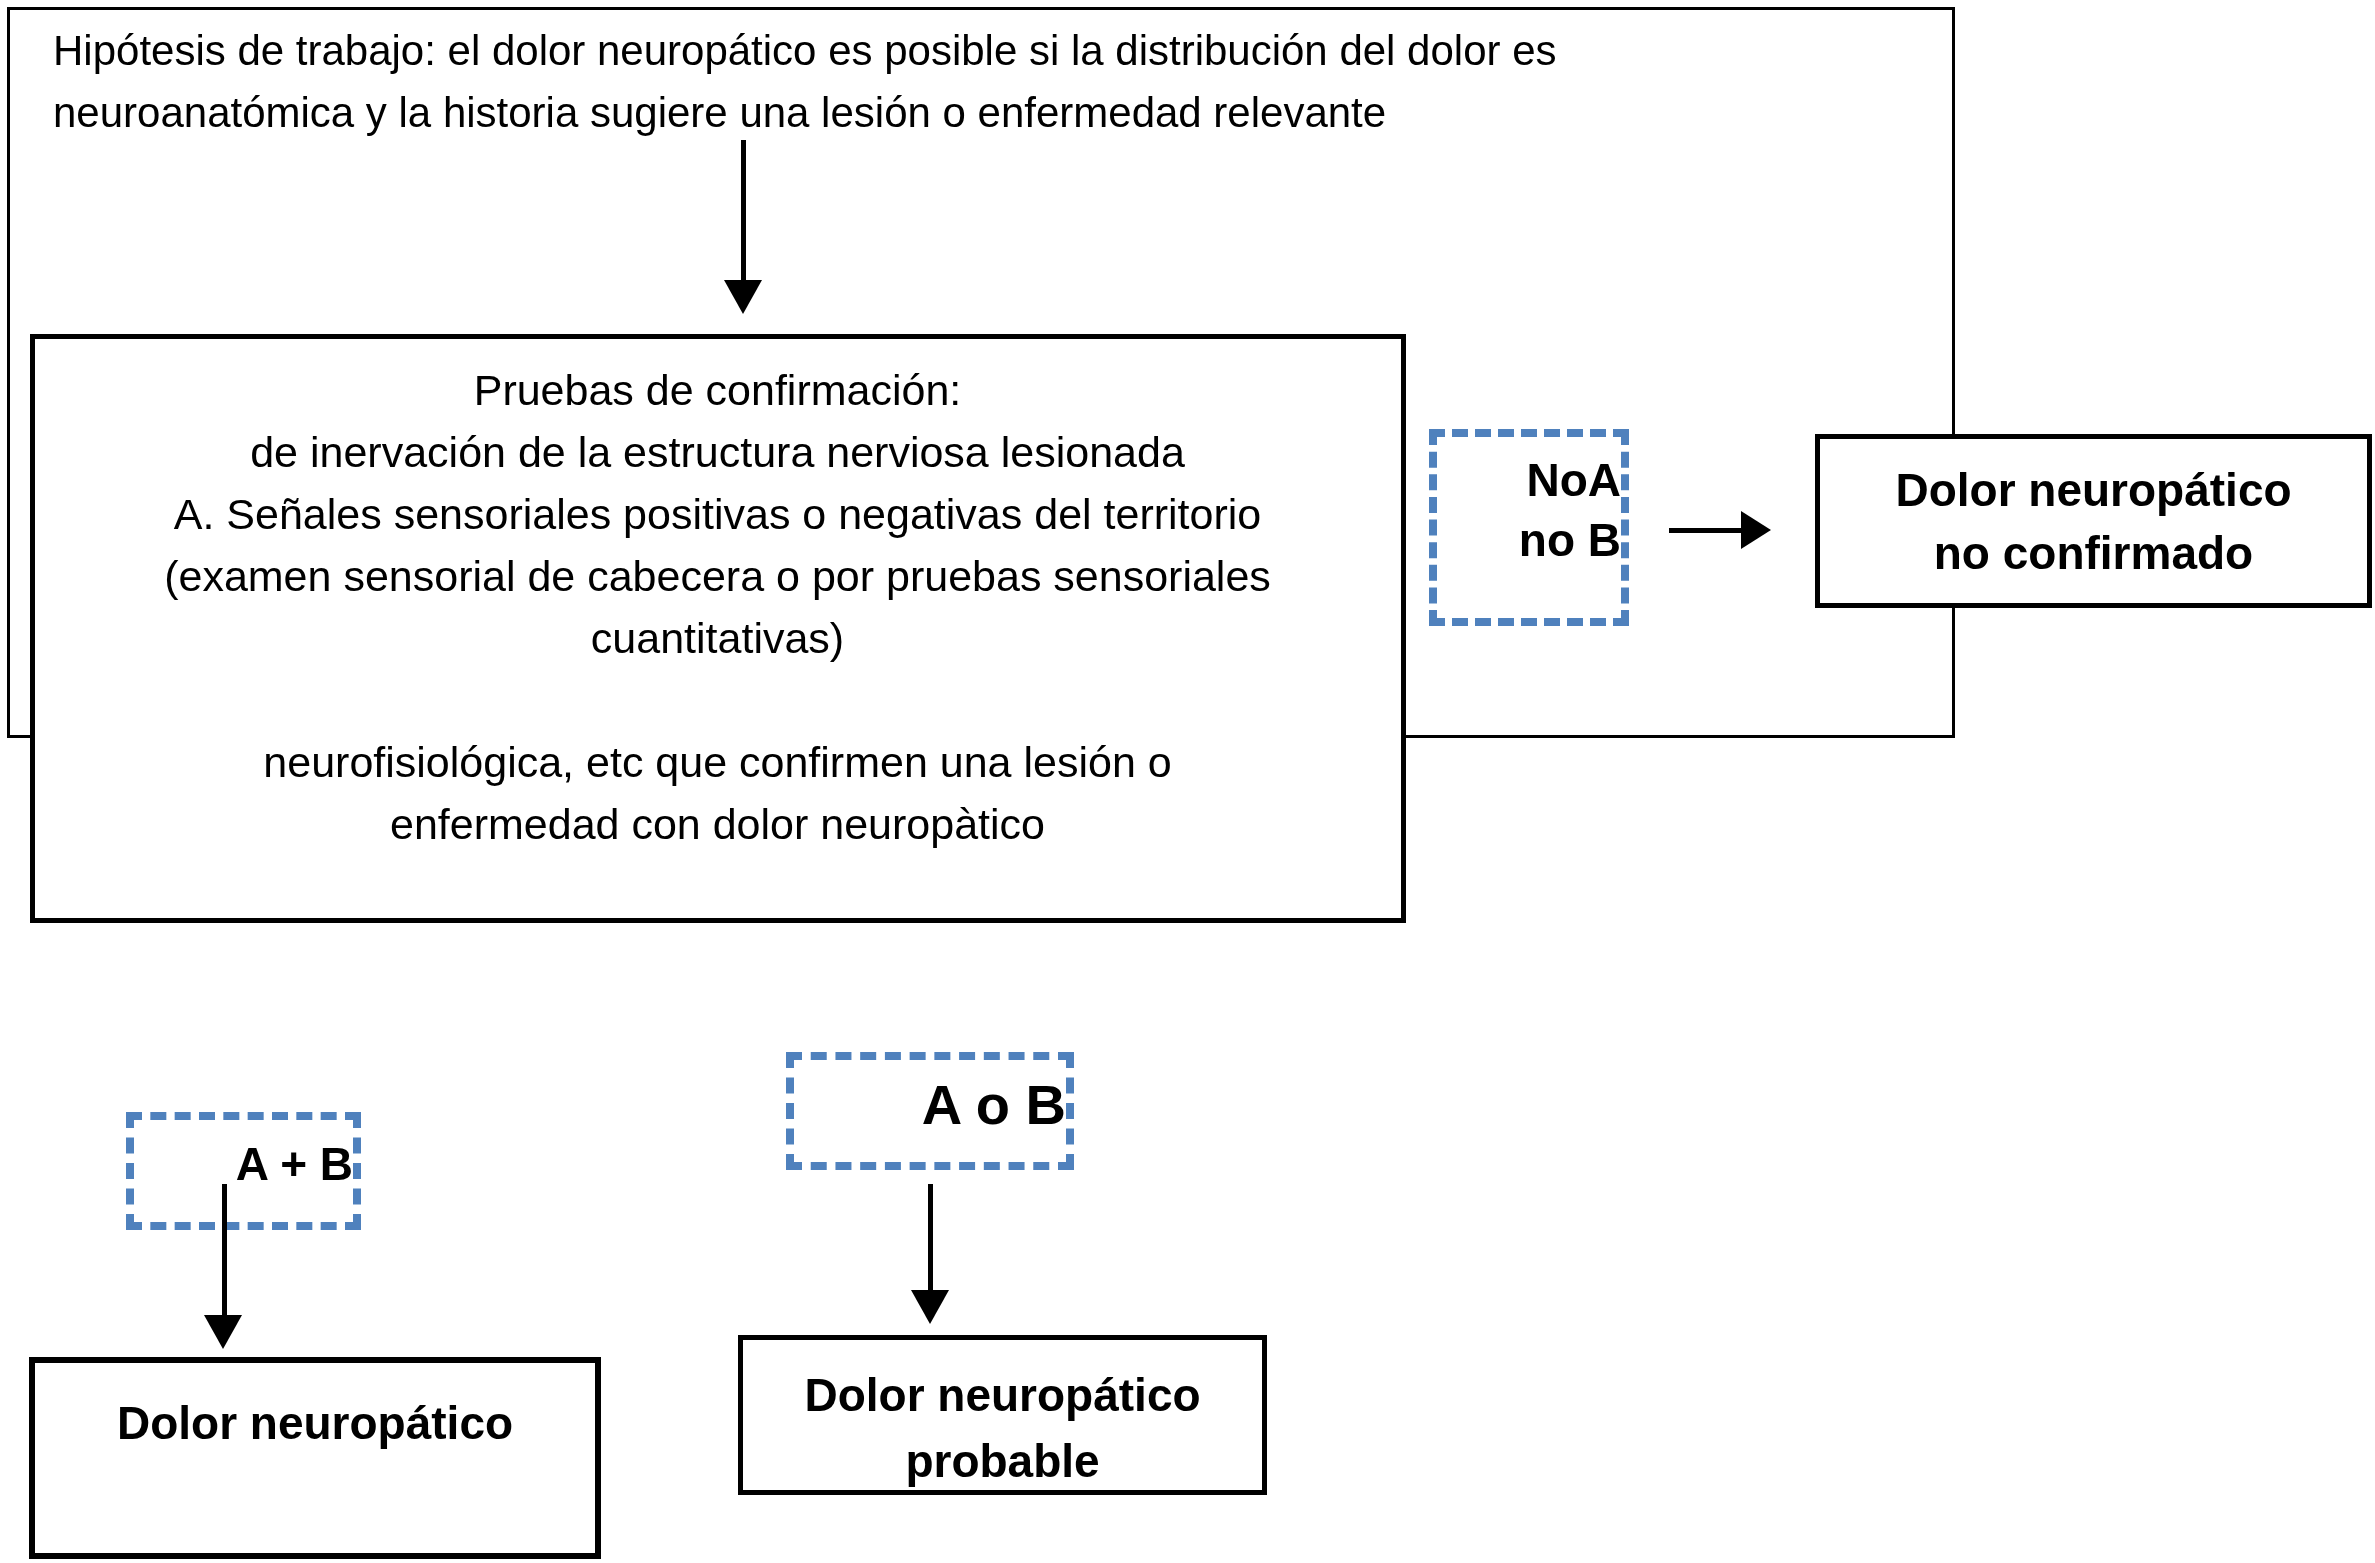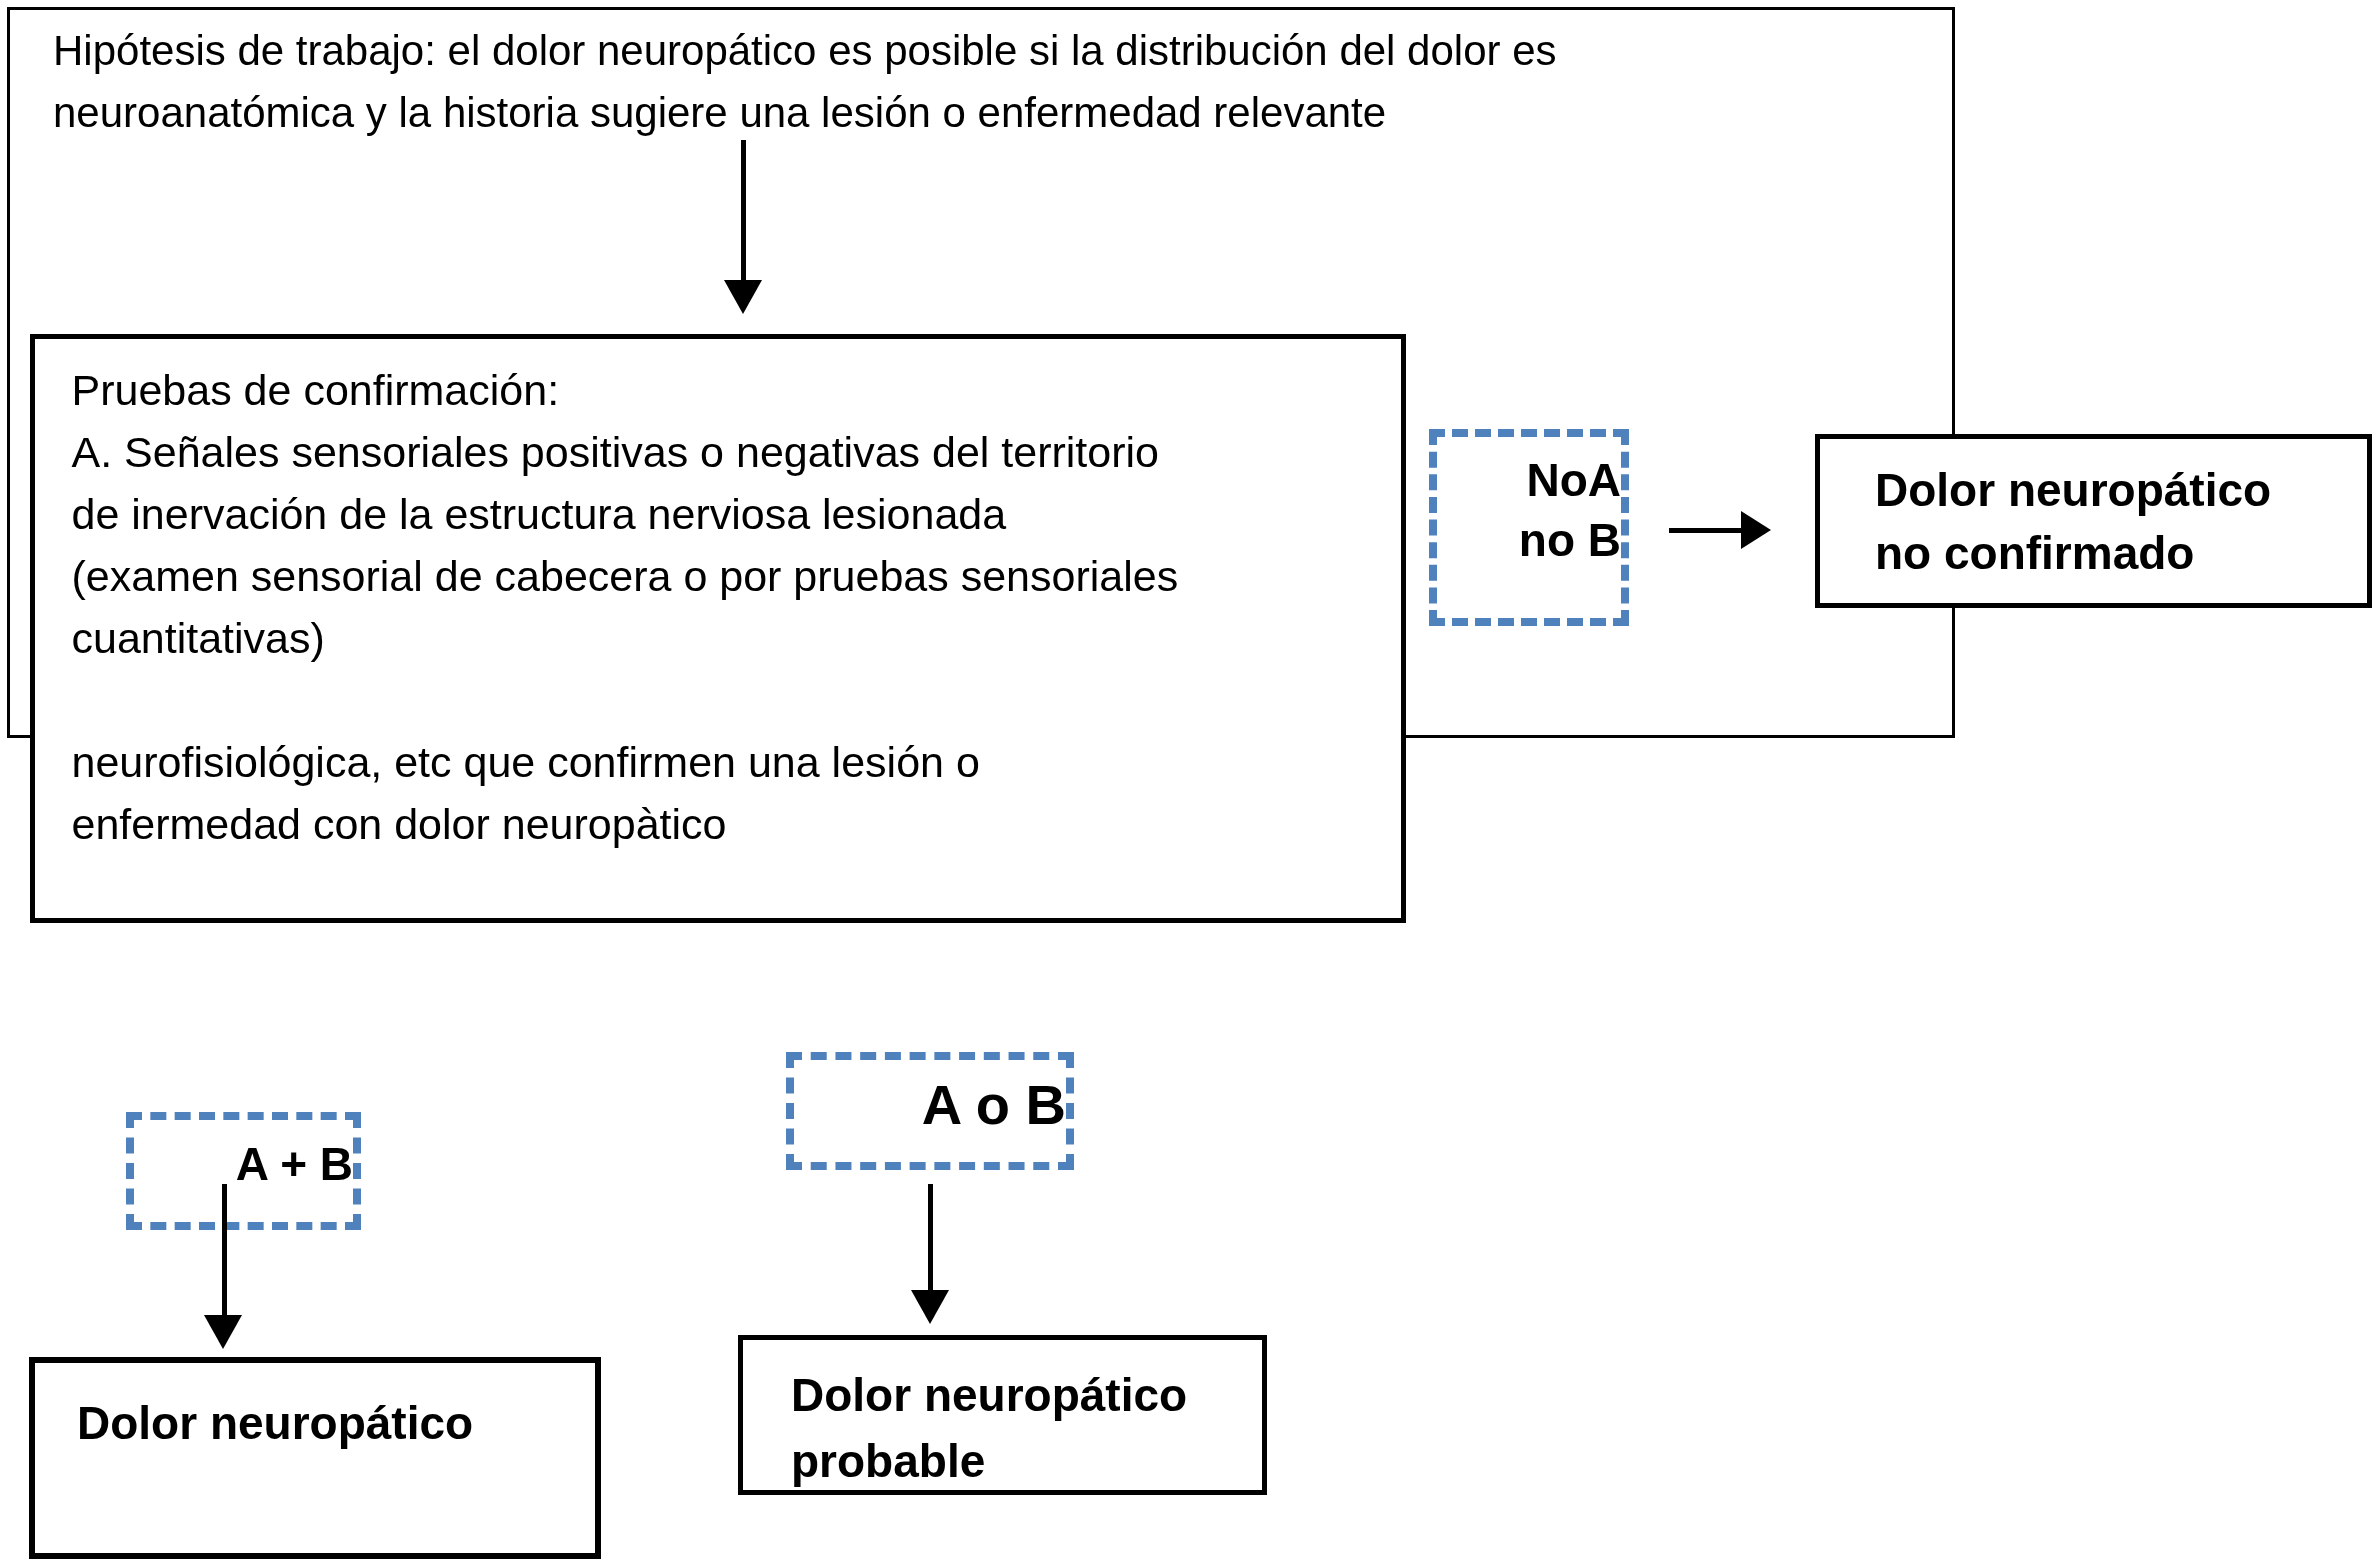--- a/index.html
+++ b/index.html
@@ -5,21 +5,21 @@
   html, body { margin: 0; padding: 0; background: #ffffff; }
   body {
     width: 2376px; height: 1563px;
     position: relative;
     font-family: "Liberation Sans", sans-serif;
     color: #000;
     overflow: hidden;
   }
   * { box-sizing: border-box; }
   .abs { position: absolute; }
-  .box  { border: 5.5px solid #000; background: #fff; }
+  .box  { border: 5.5px solid #000; background: #fff; text-align: center; }
   .thin { border-width: 3.7px; background: transparent; }
   .dashed {
     border: 8.3px dashed #4f81bd;
     background: transparent;
     text-align: right;
   }
   .b { font-weight: normal; }
   .nowrap { white-space: nowrap; }
 
   
@@ -78,22 +78,22 @@
 <div class="abs" id="hyp-text">
   <div class="nowrap"><span class="b">Hipótesis de trabajo</span><span>: el dolor neuropático es posible si la distribución del dolor es</span></div>
   <div class="nowrap">neuroanatómica y la historia sugiere una lesión o enfermedad relevante</div>
 </div>
 
 <div class="abs shaft-v" id="arrow1-shaft"></div>
 <div class="abs head-down" id="arrow1-head"></div>
 
 <div class="abs box" id="pruebas-box">
   <div class="line b nowrap">Pruebas de confirmación:</div>
+  <div class="line nowrap">de inervación de la estructura nerviosa lesionada</div>
   <div class="line nowrap"><span class="b">A</span><span>. Señales sensoriales positivas o negativas del territorio</span></div>
-  <div class="line nowrap">de inervación de la estructura nerviosa lesionada</div>
   <div class="line nowrap">(examen sensorial de cabecera o por pruebas sensoriales</div>
   <div class="line nowrap">cuantitativas)</div>
   <div class="line">&nbsp;</div>
   <div class="line nowrap">neurofisiológica, etc que confirmen una lesión o</div>
   <div class="line nowrap">enfermedad con dolor neuropàtico</div>
 </div>
 
 <div class="abs dashed" id="noa-box" style="border-color: rgb(79, 129, 189);">
   <div>NoA</div>
   <div>no B</div>

